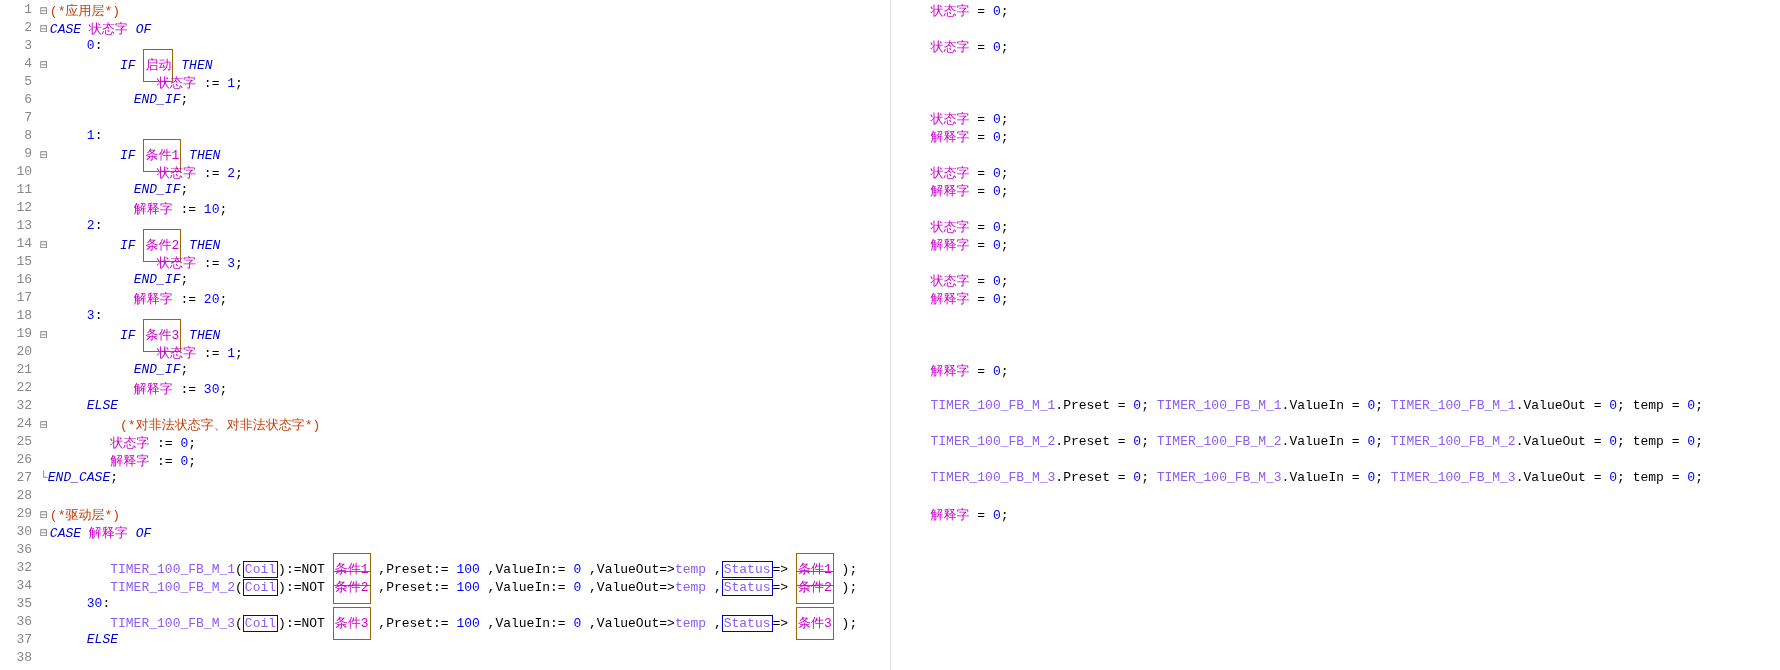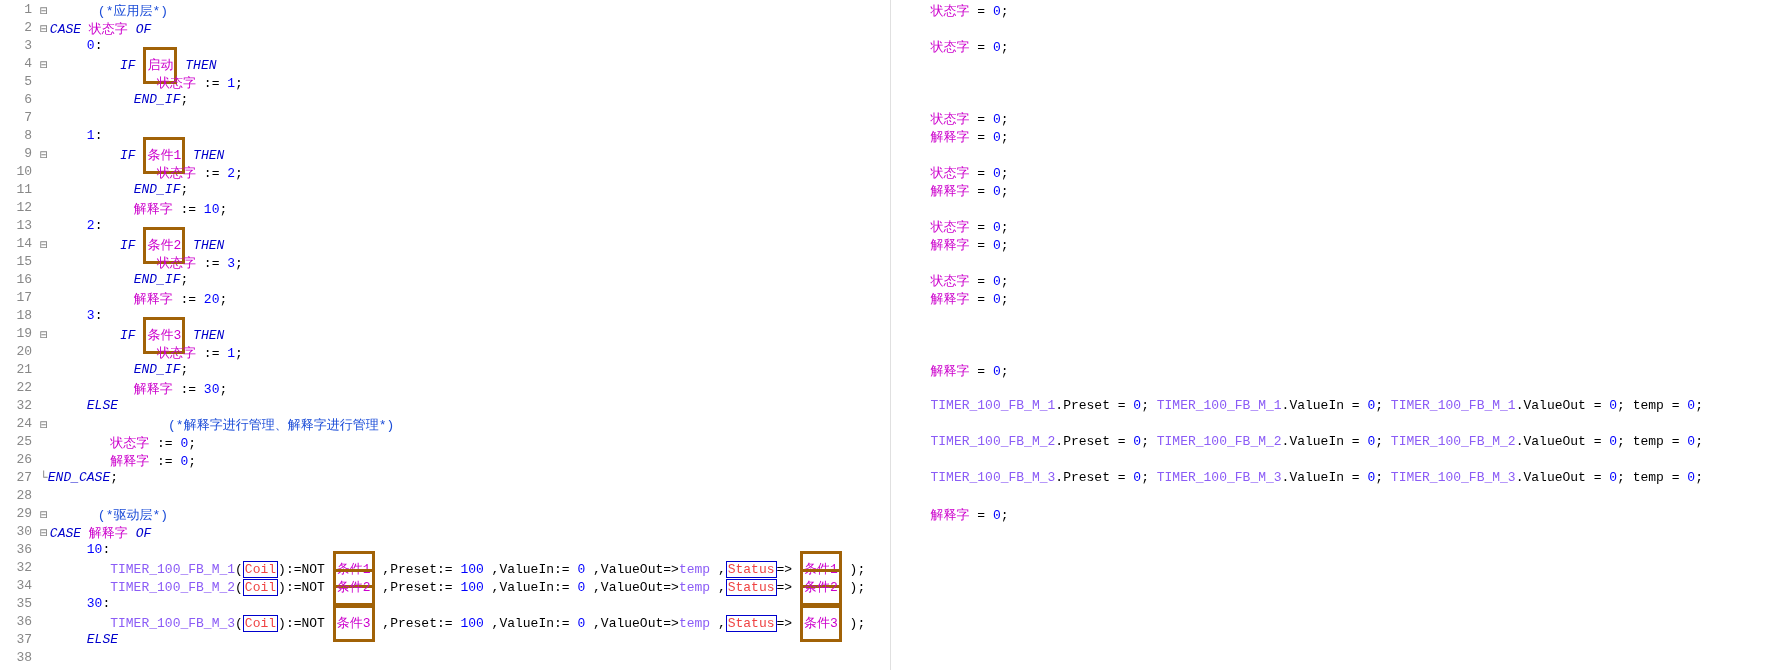--- a/index.html
+++ b/index.html
@@ -39,33 +39,33 @@
       margin-right: 8px;
       user-select: none;
       flex-shrink: 0;
     }
     .line-content {
       flex: 1;
       white-space: pre;
     }
     
     .kw { color: #0000cc; font-weight: normal; font-style: italic; } 
-    .cmt { color: #1d4ed8; margin-left: 48px; } 
+    .cmt { color: #c2410c; } 
     .var-cn { color: #cc00cc; } 
     .val { color: #0000ff; } 
     .op { color: #000000; }
     .fn { color: #8b5cf6; } 
     .box-var {
-      border: 3px solid #a16207;
+      border: 1px solid #a16207;
       color: #cc00cc;
       padding: 8px 1px;
     }
     .box-status {
       border: 1px solid #0000cc;
-      color: #ef4444;
+      color: #8b5cf6;
       padding: 0 1px;
     }
     .right-val { color: #0000ff; }
     .collapse { color: #888; margin-right: 2px; }
   </style>
 </head>
 <body>
 
 <div class="editor-container">
 
@@ -158,21 +158,21 @@
     <div class="line">
       <span class="line-number">22</span>
       <span class="line-content">            <span class="var-cn">解释字</span> <span class="op">:=</span> <span class="val">30</span><span class="op">;</span></span>
     </div>
     <div class="line">
       <span class="line-number">32</span>
       <span class="line-content">      <span class="kw">ELSE</span></span>
     </div>
     <div class="line">
       <span class="line-number">24</span>
-      <span class="line-content"><span class="collapse">⊟</span>         <span class="cmt">(*解释字进行管理、解释字进行管理*)</span></span>
+      <span class="line-content"><span class="collapse">⊟</span>         <span class="cmt">(*对非法状态字、对非法状态字*)</span></span>
     </div>
     <div class="line">
       <span class="line-number">25</span>
       <span class="line-content">         <span class="var-cn">状态字</span> <span class="op">:=</span> <span class="val">0</span><span class="op">;</span></span>
     </div>
     <div class="line">
       <span class="line-number">26</span>
       <span class="line-content">         <span class="var-cn">解释字</span> <span class="op">:=</span> <span class="val">0</span><span class="op">;</span></span>
     </div>
     <div class="line">
@@ -186,21 +186,20 @@
     <div class="line">
       <span class="line-number">29</span>
       <span class="line-content"><span class="collapse">⊟</span><span class="cmt">(*驱动层*)</span></span>
     </div>
     <div class="line">
       <span class="line-number">30</span>
       <span class="line-content"><span class="collapse">⊟</span><span class="kw">CASE</span> <span class="var-cn">解释字</span> <span class="kw">OF</span></span>
     </div>
     <div class="line">
       <span class="line-number">36</span>
-      <span class="line-content">      <span class="val">10</span><span class="op">:</span></span>
     </div>
     <div class="line">
       <span class="line-number">32</span>
       <span class="line-content">         <span class="fn">TIMER_100_FB_M_1</span>(<span class="box-status">Coil</span>)<span class="op">:=NOT</span> <span class="box-var">条件1</span> <span class="op">,Preset:=</span> <span class="val">100</span> <span class="op">,ValueIn:=</span> <span class="val">0</span> <span class="op">,ValueOut=&gt;</span><span class="fn">temp</span> <span class="op">,</span><span class="box-status">Status</span><span class="op">=&gt;</span> <span class="box-var">条件1</span> <span class="op">);</span></span>
     </div>
     <div class="line">
       <span class="line-number">34</span>
       <span class="line-content">         <span class="fn">TIMER_100_FB_M_2</span>(<span class="box-status">Coil</span>)<span class="op">:=NOT</span> <span class="box-var">条件2</span> <span class="op">,Preset:=</span> <span class="val">100</span> <span class="op">,ValueIn:=</span> <span class="val">0</span> <span class="op">,ValueOut=&gt;</span><span class="fn">temp</span> <span class="op">,</span><span class="box-status">Status</span><span class="op">=&gt;</span> <span class="box-var">条件2</span> <span class="op">);</span></span>
     </div>
     <div class="line">

